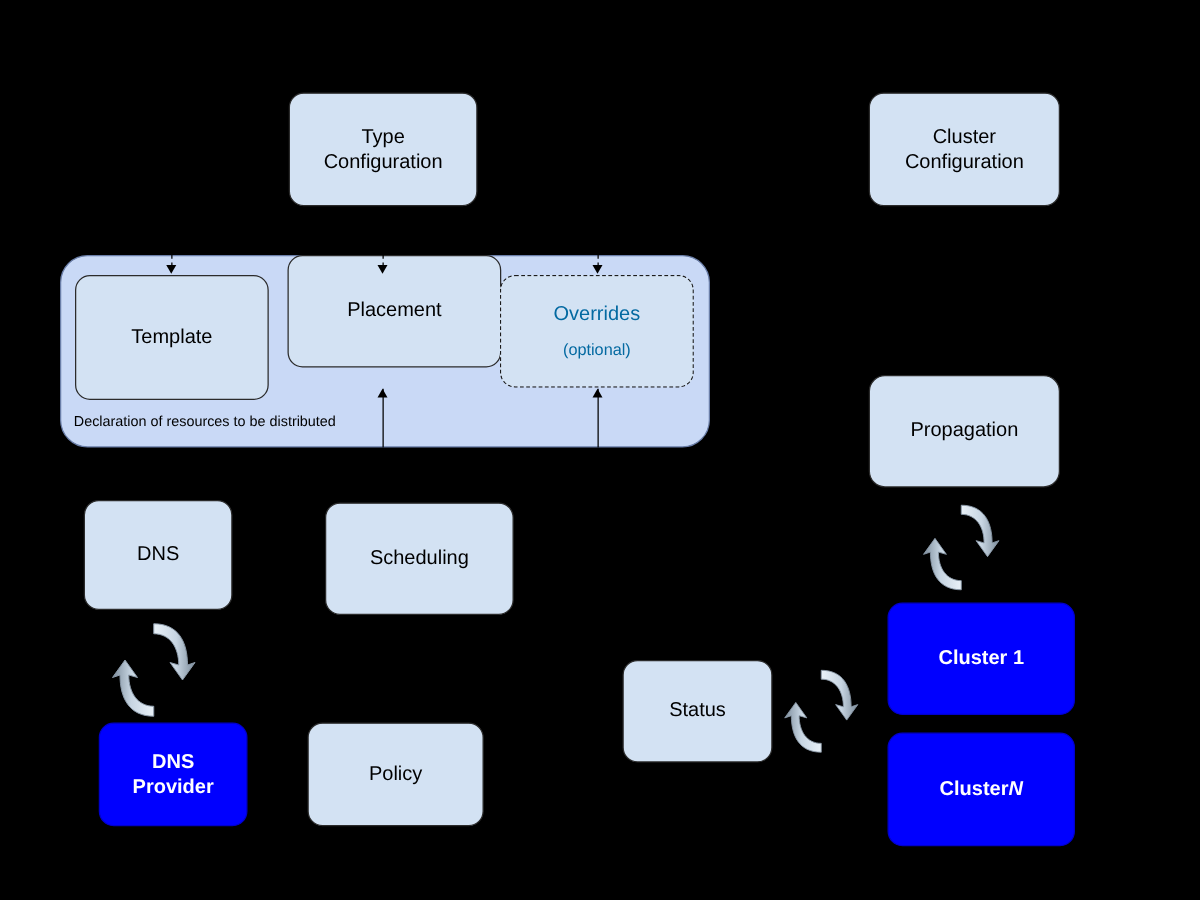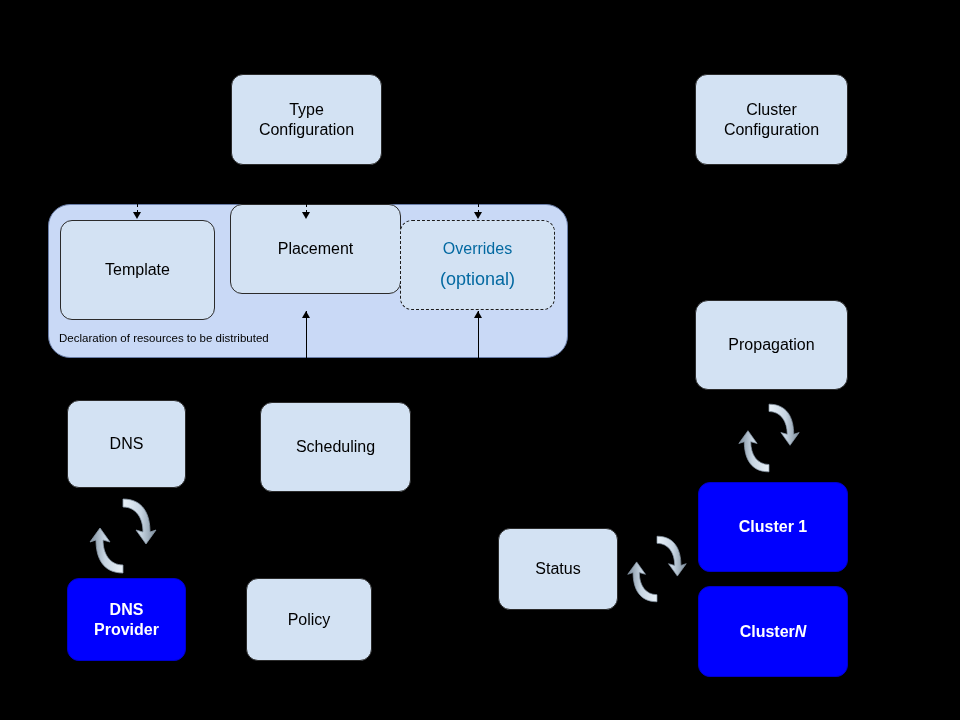--- a/index.html
+++ b/index.html
@@ -38,20 +38,21 @@
     border: 1px solid #2b2b2b;
     color: #000000;
     font-size: 16px;
   }
   .blue {
     background: #0000ff;
     border: 1px solid #0000cc;
     color: #ffffff;
     font-size: 16px;
     font-weight: bold;
+    margin-left: 12px;
   }
   .dashed {
     background: #d3e2f3;
     border: 1.5px dashed #1c1c1c;
     color: #0369a1;
     font-size: 16px;
   }
 
   
   .group-container {
@@ -129,21 +130,21 @@
   <div class="node light" style="left:60px; top:220px; width:155px; height:100px;">
     <span class="label">Template</span>
   </div>
 
   <div class="node light" style="left:230px; top:204px; width:171px; height:90px;">
     <span class="label">Placement</span>
   </div>
 
   <div class="node dashed" style="left:400px; top:220px; width:155px; height:90px; flex-direction:column;">
     <span class="label">Overrides</span>
-    <span class="label" style="font-size:18px;margin-top:10px;">(optional)</span>
+    <span class="label" style="font-size:13px;margin-top:10px;">(optional)</span>
   </div>
 
   <div class="vline dashedline" style="left:137px; top:204px; height:9px;"></div>
   <div class="arrowhead-down" style="left:133px; top:212px;"></div>
 
   <div class="vline dashedline" style="left:306px; top:204px; height:9px;"></div>
   <div class="arrowhead-down" style="left:302px; top:212px;"></div>
 
   <div class="vline dashedline" style="left:478px; top:204px; height:9px;"></div>
   <div class="arrowhead-down" style="left:474px; top:212px;"></div>
@@ -176,21 +177,21 @@
 
   <div class="node blue" style="left:67px; top:578px; width:119px; height:83px;">
     <span class="label">DNS
 Provider</span>
   </div>
 
   <div class="node light" style="left:231px; top:402px; width:151px; height:90px;margin-left:29px;">
     <span class="label">Scheduling</span>
   </div>
 
-  <div class="node light" style="left:246px; top:578px; width:126px; height:83px;">
+  <div class="node light" style="left:246px; top:578px; width:141px; height:83px;">
     <span class="label">Policy</span>
   </div>
 
   <div class="node light" style="left:695px; top:300px; width:153px; height:90px;border-radius:13px;">
     <span class="label">Propagation</span>
   </div>
 
   <div class="cycle" style="left:737px; top:398px;">
     <svg width="64" height="80" viewBox="0 0 70 80">
       <path d="M35 3 C55 3 62 18 62 36 L68 34 L58 48 L48 34 L55 36 C55 22 48 11 35 11 Z" fill="url(#gradA)" stroke="#8a99a8" stroke-width="0.8"></path>

